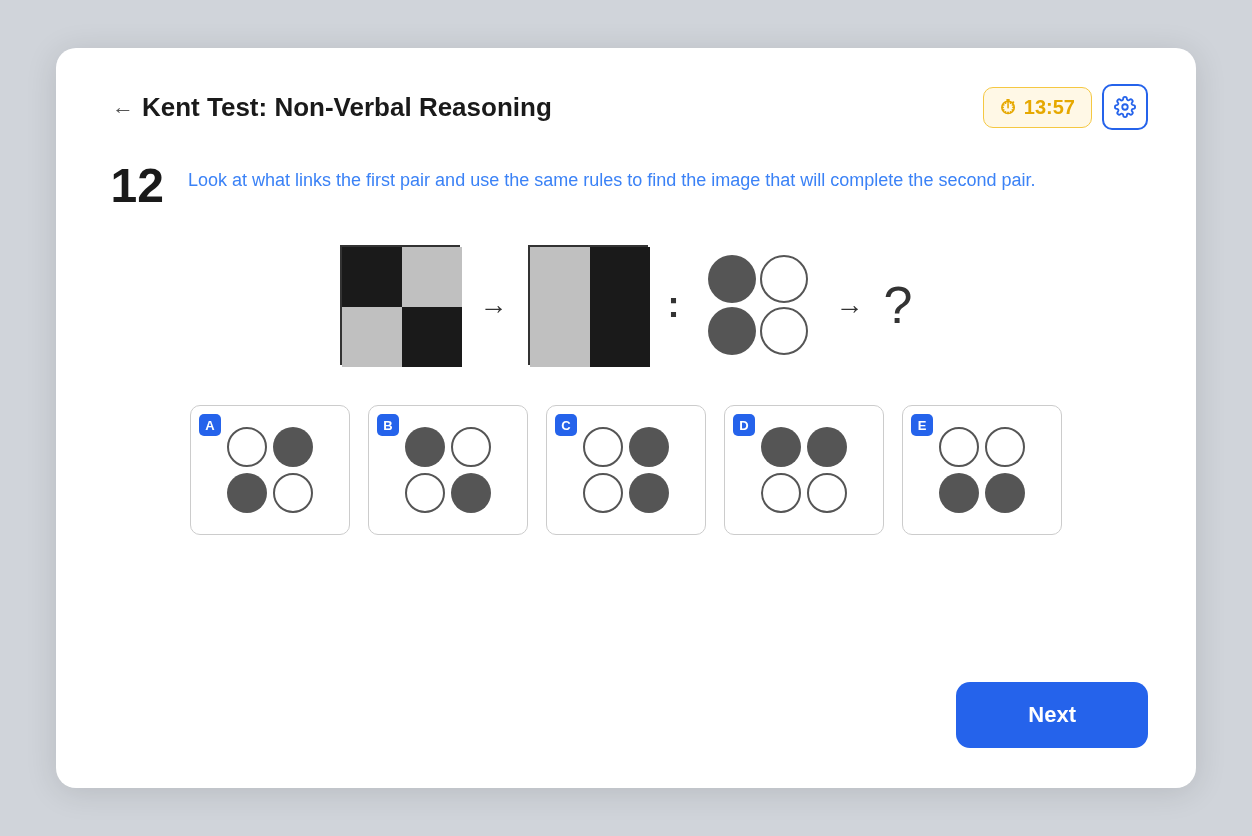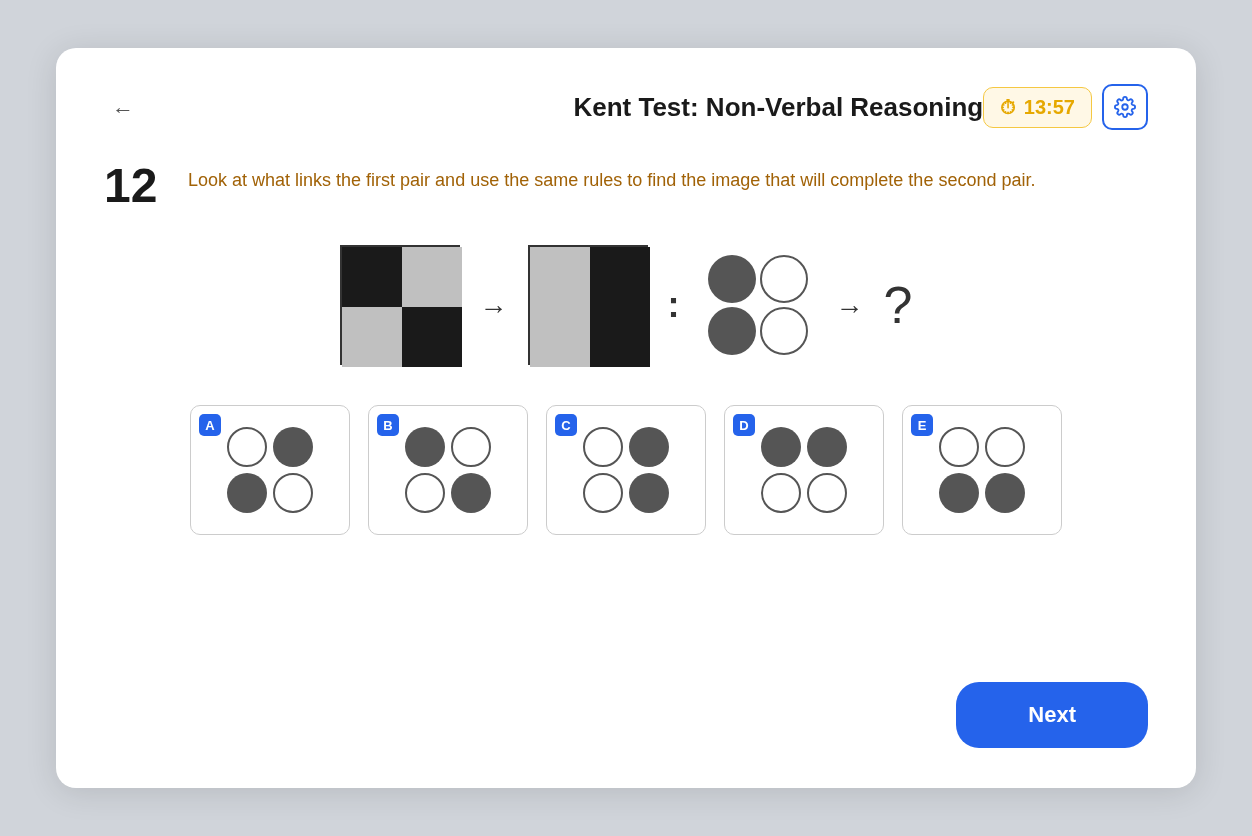--- a/index.html
+++ b/index.html
@@ -32,21 +32,21 @@
       cursor: pointer;
       font-size: 22px;
       color: #555;
       padding: 4px 8px;
     }
     .title {
       font-size: 26px;
       font-weight: 700;
       color: #1a1a1a;
       flex: 1;
-      text-align: right;
+      text-align: left;
     }
     .header-right {
       display: flex;
       align-items: center;
       gap: 10px;
     }
     .timer-box {
       background: #fff8e6;
       border: 1.5px solid #f5c842;
       border-radius: 10px;
@@ -73,30 +73,31 @@
       justify-content: center;
       cursor: pointer;
       color: #2563eb;
       font-size: 22px;
     }
     .question-section {
       display: flex;
       align-items: flex-start;
       gap: 24px;
       margin-bottom: 32px;
+      text-align: right;
     }
     .question-number {
       font-size: 48px;
       font-weight: 800;
       color: #1a1a1a;
       min-width: 60px;
     }
     .question-text {
       font-size: 18px;
-      color: #a16207;
+      color: #3b82f6;
       line-height: 1.6;
       padding-top: 8px;
     }
     .diagram-area {
       display: flex;
       align-items: center;
       justify-content: center;
       gap: 20px;
       margin-bottom: 40px;
     }
@@ -202,21 +203,21 @@
     }
     .opt-dark { background: #555; }
     .opt-light { background: #fff; border: 2.5px solid #555; }
     .next-btn {
       position: absolute;
       bottom: 40px;
       right: 48px;
       background: #2563eb;
       color: #fff;
       border: none;
-      border-radius: 23px;
+      border-radius: 14px;
       font-size: 22px;
       font-weight: 600;
       padding: 20px 72px;
       cursor: pointer;
     }
   </style>
 </head>
 <body>
 
 <div class="card">

